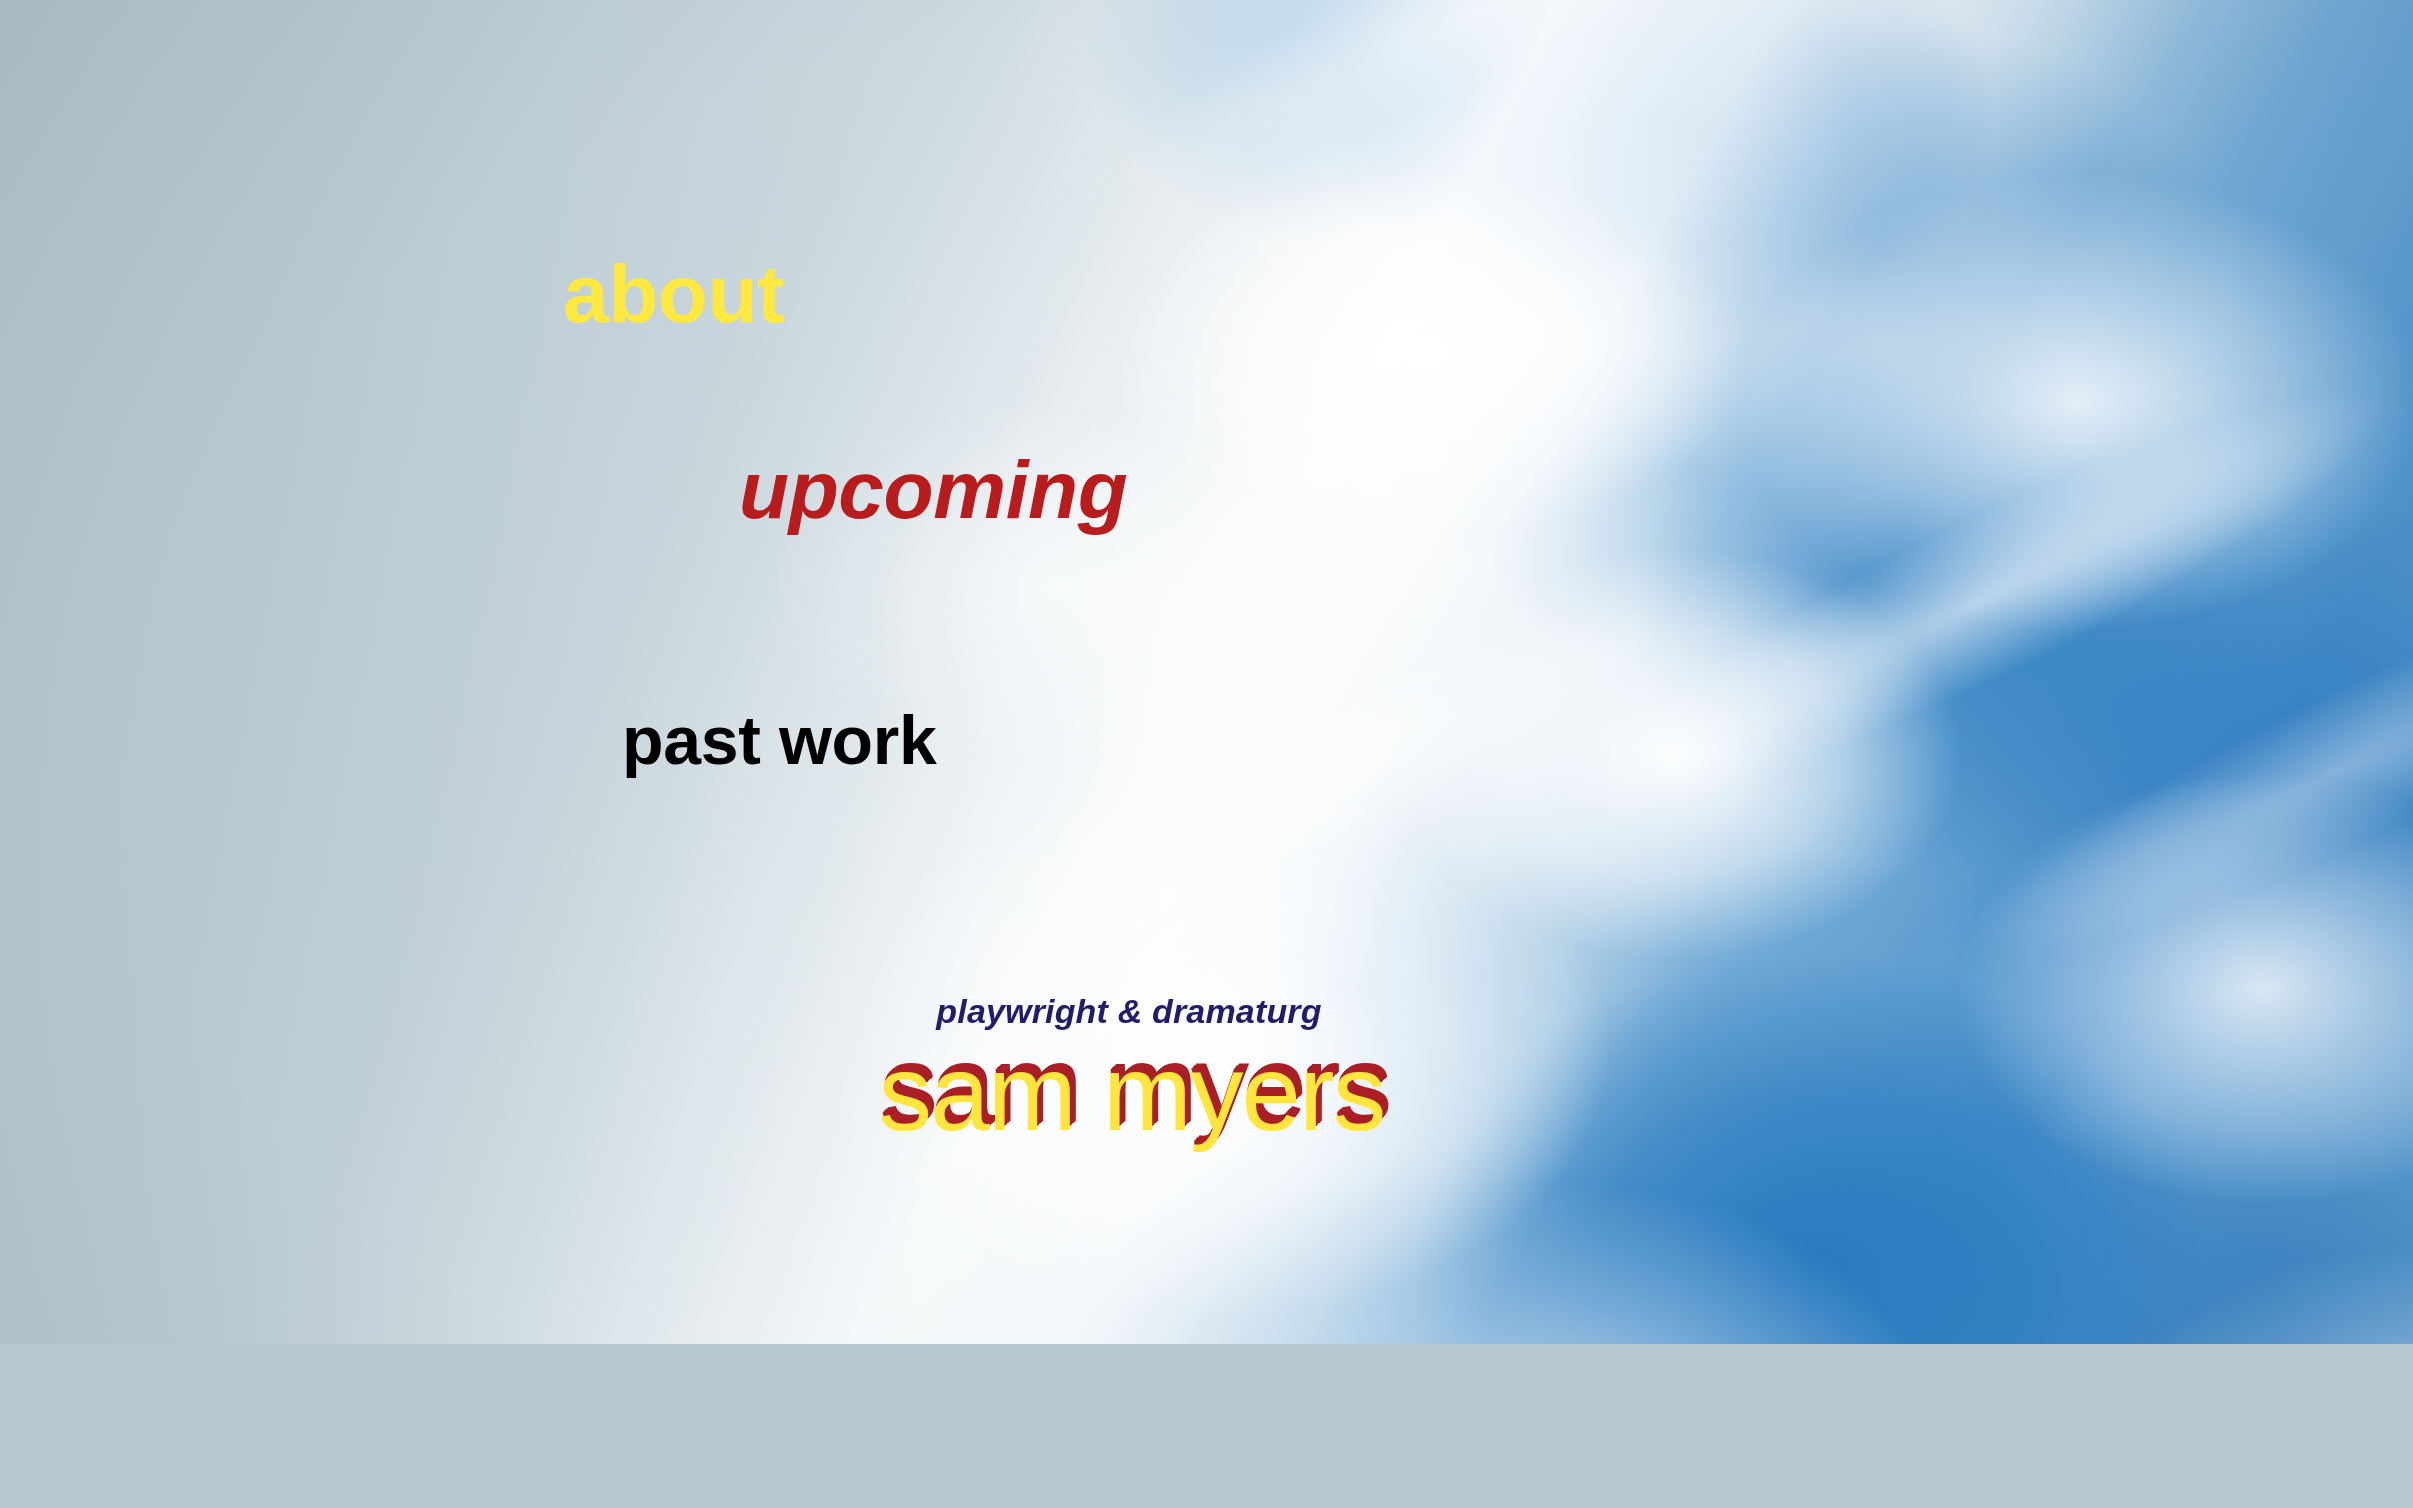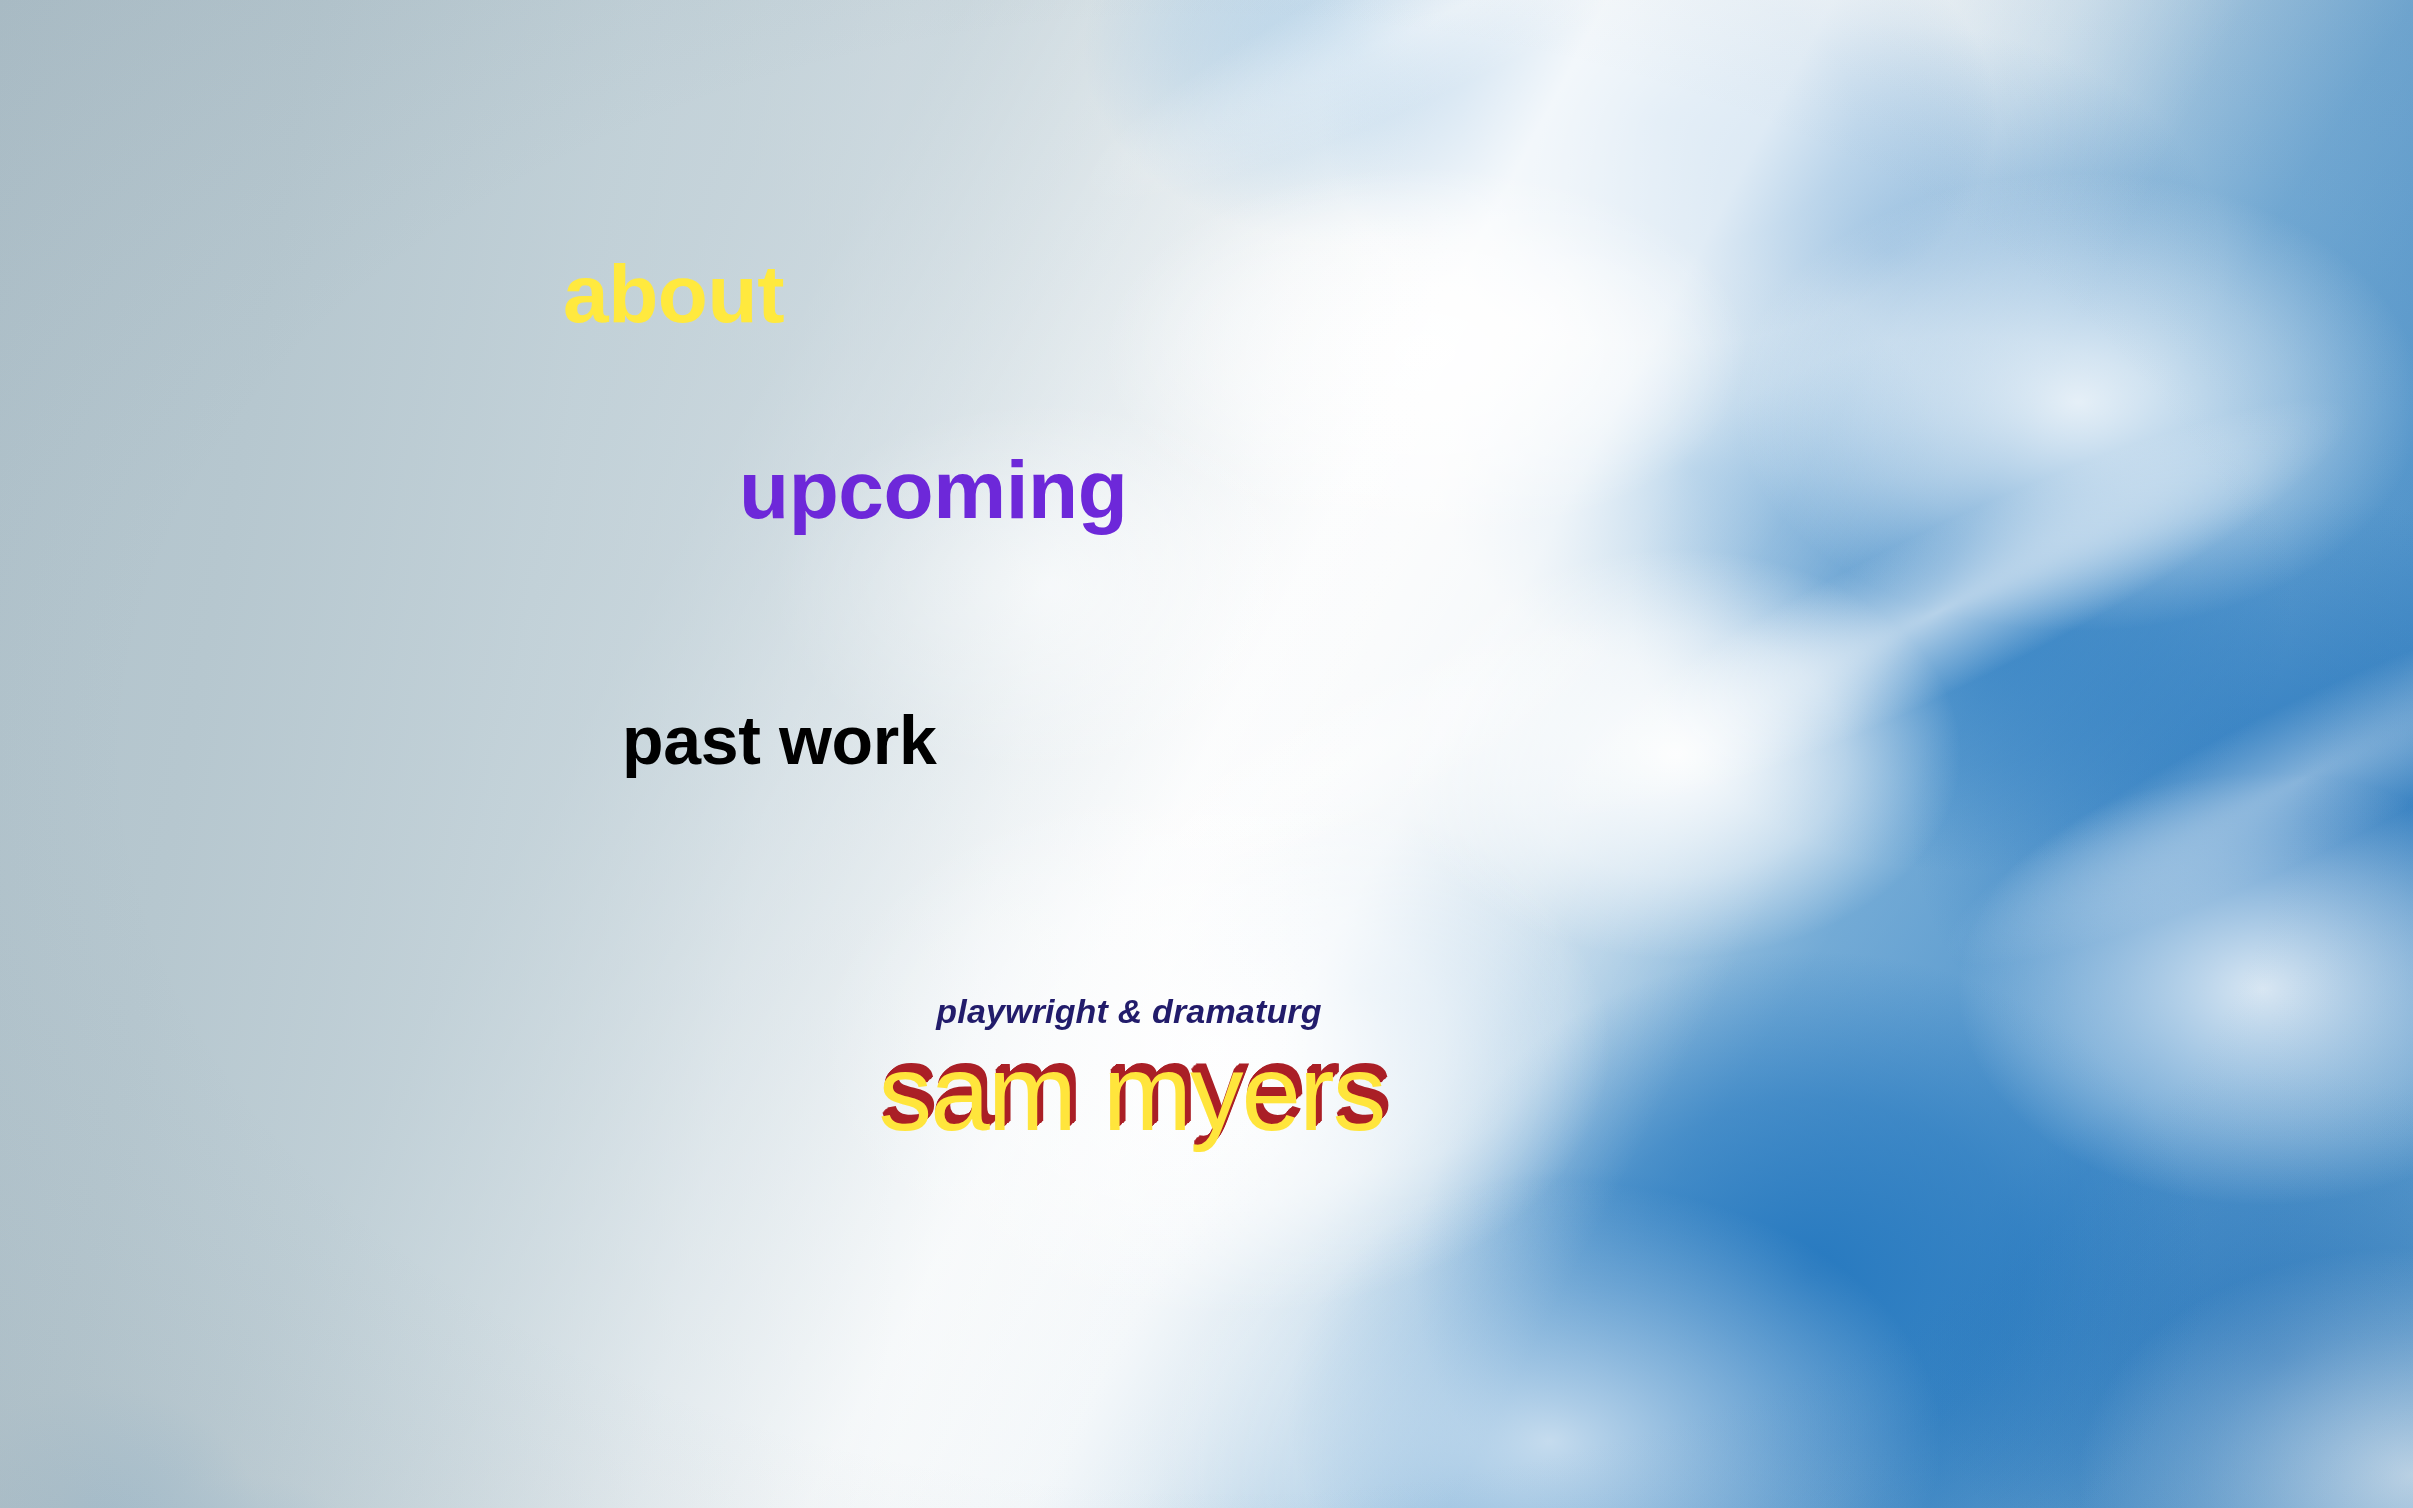--- a/index.html
+++ b/index.html
@@ -8,21 +8,21 @@
     padding: 0;
     width: 2413px;
     height: 1508px;
     overflow: hidden;
     background: #b8c8d0;
   }
 
   #page {
     position: relative;
     width: 2413px;
-    height: 1508px;
+    height: 1344px;
     overflow: hidden;
     font-family: "Liberation Sans", "DejaVu Sans", sans-serif;
   }
 
   
   .sky-layer {
     position: absolute;
     inset: 0;
     pointer-events: none;
   }
@@ -163,21 +163,22 @@
     left: 563px;
     top: 253px;
     font-size: 82px;
     color: #ffe93e;
   }
 
   .nav-upcoming {
     left: 739px;
     top: 449px;
     font-size: 82px;
-    color: #6d28d9;
+    color: #b91c1c;
+    font-style: italic;
   }
 
   .nav-past {
     left: 622px;
     top: 706px;
     font-size: 68px;
     color: #000000;
   }
 
   

